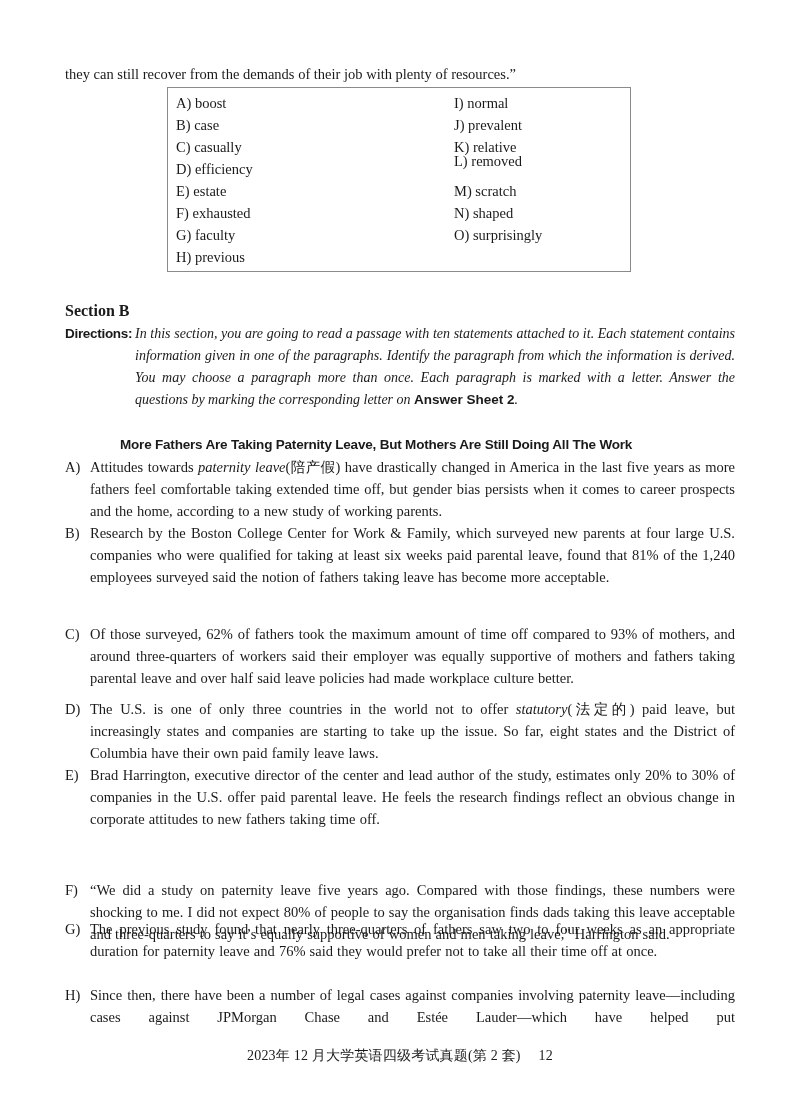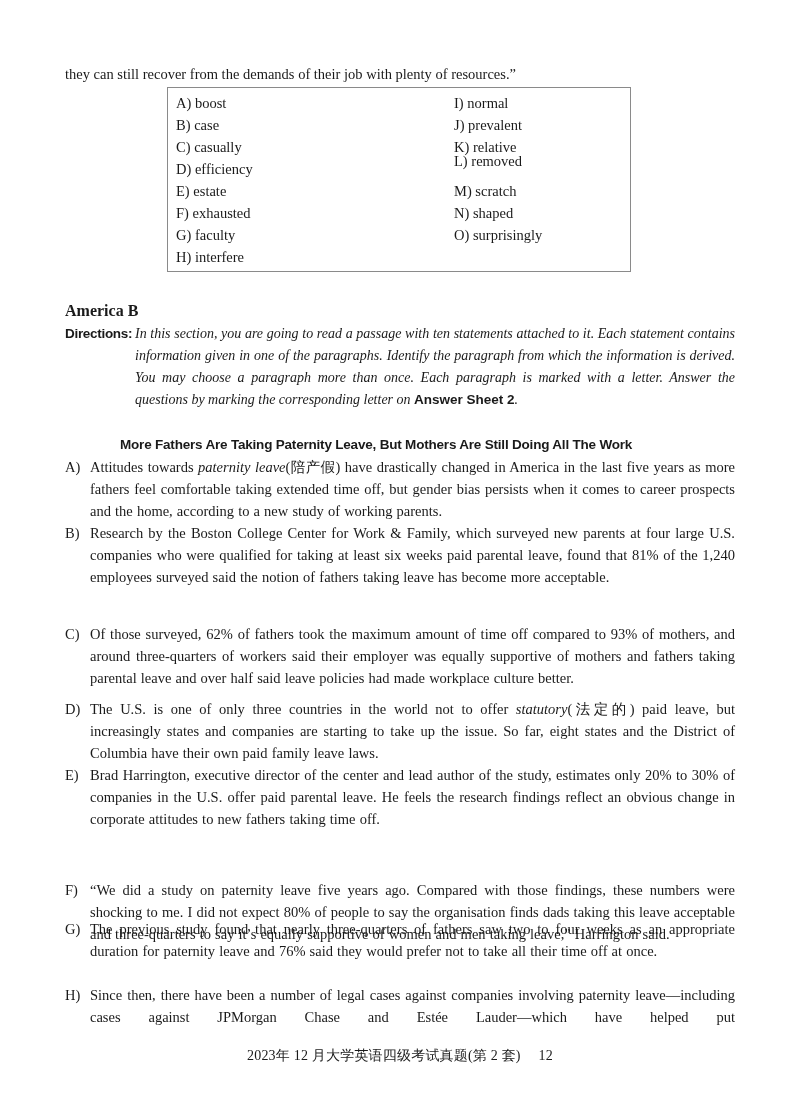--- a/index.html
+++ b/index.html
@@ -64,32 +64,32 @@
   <div class="line top-line">they can still recover from the demands of their job with plenty of resources.”</div>
 
   <div class="word-bank">
     <div class="wb-item" style="left:8px;top:4px;"><span>A)</span> <span>boost</span></div>
     <div class="wb-item" style="left:8px;top:26px;"><span>B)</span> <span>case</span></div>
     <div class="wb-item" style="left:8px;top:48px;"><span>C)</span> <span>casually</span></div>
     <div class="wb-item" style="left:8px;top:70px;text-align:center;"><span>D)</span> <span>efficiency</span></div>
     <div class="wb-item" style="left:8px;top:92px;"><span>E)</span> <span>estate</span></div>
     <div class="wb-item" style="left:8px;top:114px;"><span>F)</span> <span>exhausted</span></div>
     <div class="wb-item" style="left:8px;top:136px;"><span>G)</span> <span>faculty</span></div>
-    <div class="wb-item" style="left:8px;top:158px;"><span>H)</span> <span>interfere</span></div>
+    <div class="wb-item" style="left:8px;top:158px;"><span>H)</span> <span>previous</span></div>
 
     <div class="wb-item" style="left:286px;top:4px;"><span>I)</span> <span>normal</span></div>
     <div class="wb-item" style="left:286px;top:26px;"><span>J)</span> <span>prevalent</span></div>
     <div class="wb-item" style="left:286px;top:48px;"><span>K)</span> <span>relative</span></div>
     <div class="wb-item" style="left:286px;top:62px;"><span>L)</span> <span>removed</span></div>
     <div class="wb-item" style="left:286px;top:92px;"><span>M)</span> <span>scratch</span></div>
     <div class="wb-item" style="left:286px;top:114px;"><span>N)</span> <span>shaped</span></div>
     <div class="wb-item" style="left:286px;top:136px;"><span>O)</span> <span>surprisingly</span></div>
   </div>
 
-  <div class="section-title">America B</div>
+  <div class="section-title">Section B</div>
 
   <div class="directions">
     <span class="dir-label">Directions:</span>
     <div class="dir-text"><span>In this section, you are going to read a passage with ten statements attached to it. Each statement contains information given in one of the paragraphs. Identify the paragraph from which the information is derived. You may choose a paragraph more than once. Each paragraph is marked with a letter. Answer the questions by marking the corresponding letter on </span><b>Answer Sheet 2</b><span>.</span></div>
   </div>
 
   <div class="passage-title">More Fathers Are Taking Paternity Leave, But Mothers Are Still Doing All The Work</div>
 
   <div class="para" style="top:456px;">
     <div class="para-text"><span class="inline-label">A)</span><span>Attitudes towards </span><i>paternity leave</i><span>(陪产假)</span><span> have drastically changed in America in the last five years as more fathers feel comfortable taking extended time off, but gender bias persists when it comes to career prospects and the home, according to a new study of working parents.</span></div>

